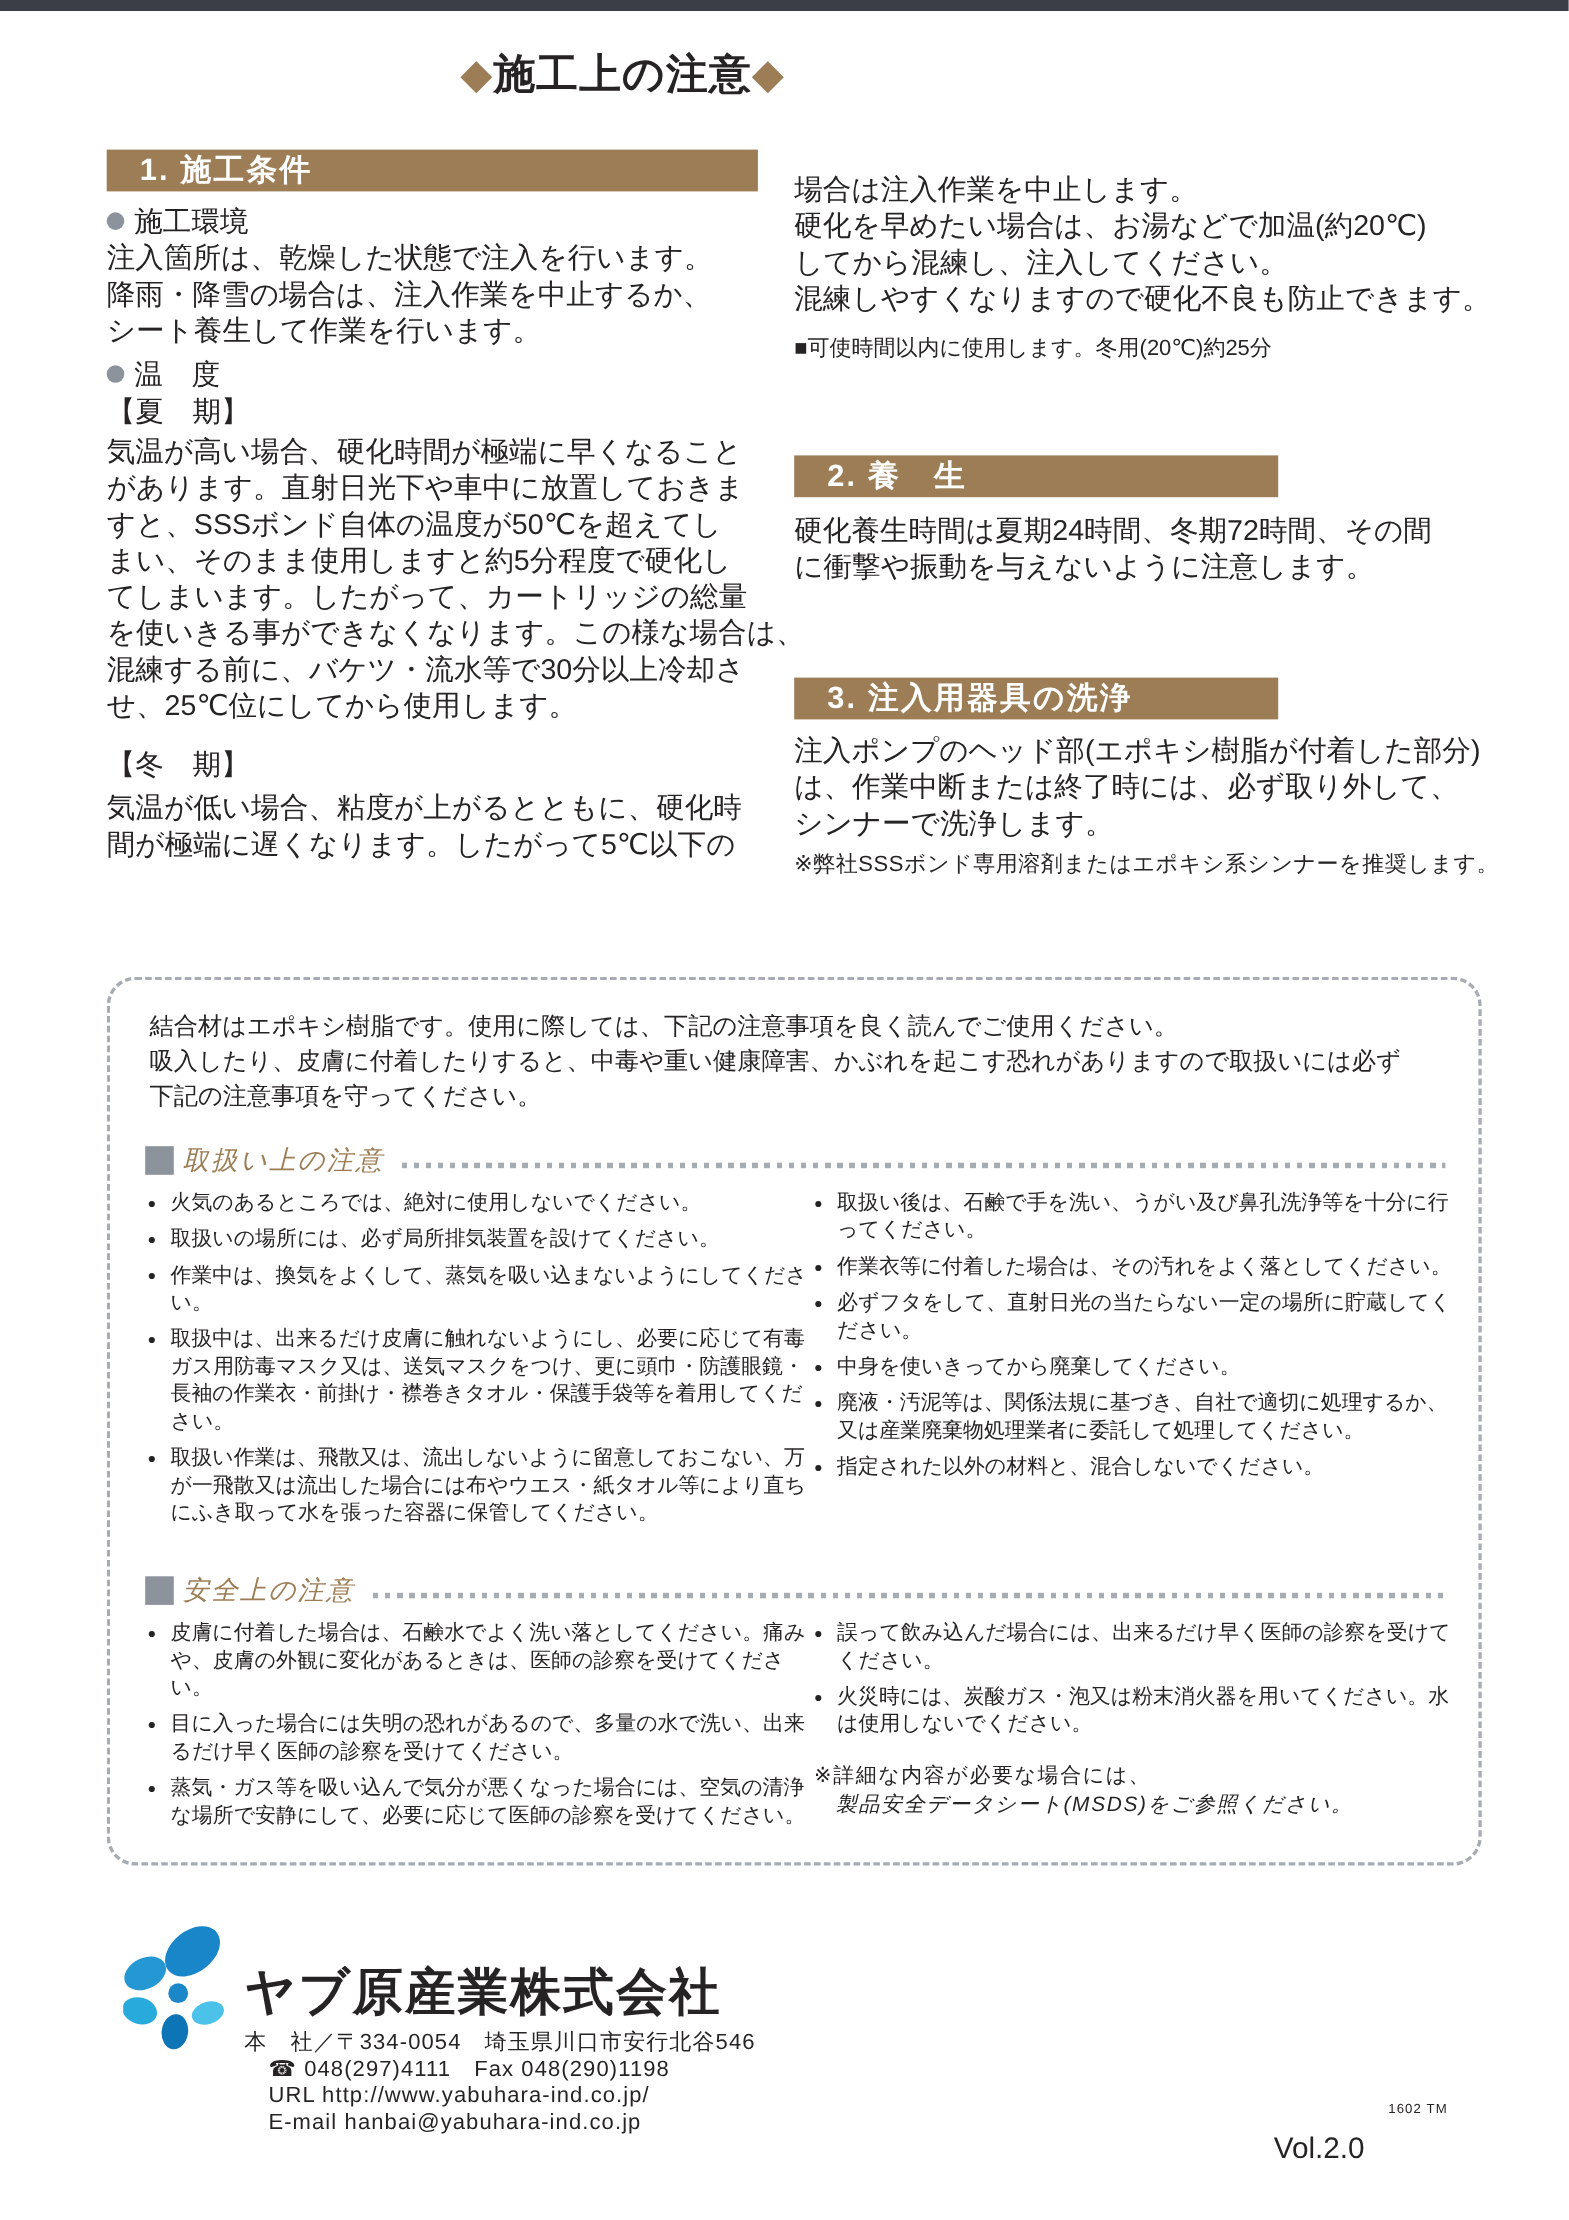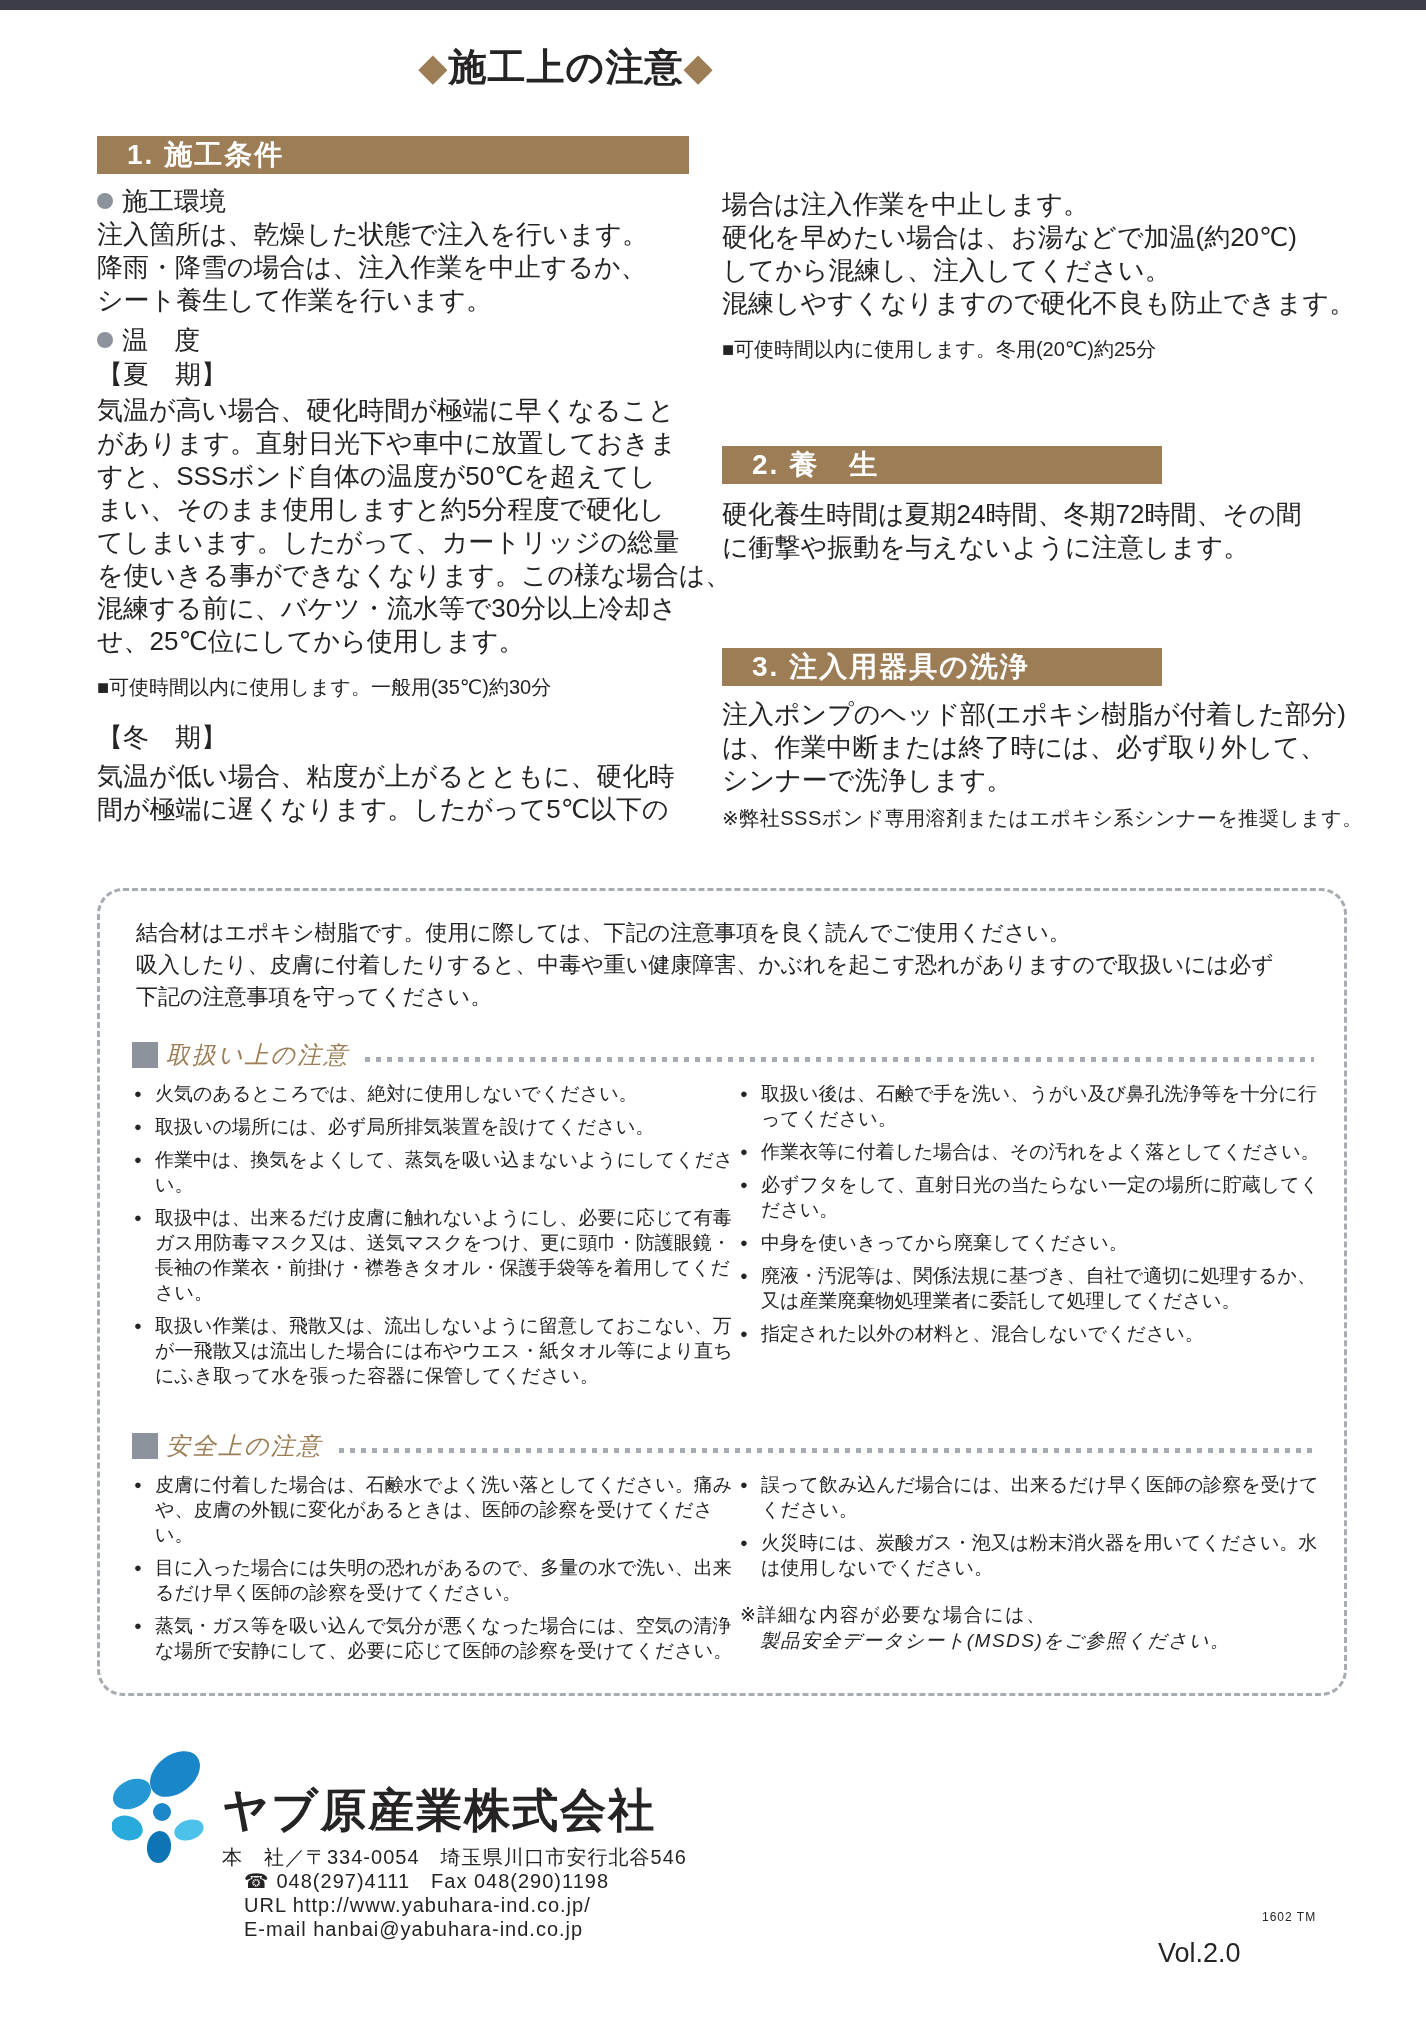--- a/index.html
+++ b/index.html
@@ -26,21 +26,21 @@
   .graydot{width:16px;height:16px;border-radius:50%;background:var(--gray_marker);
     display:inline-block;margin-right:9px;flex:0 0 auto;}
   .jp-line{font-size:26px;line-height:33px;white-space:nowrap;}
   .season{font-size:26px;line-height:30px;margin-top:4px;}
   .note{font-size:20px;line-height:26px;margin-top:16px;white-space:nowrap;}
   .mt2{margin-top:2px;} 
   .temp-row{margin-top:8px;}
   .winter-label{margin-top:22px;}
   .summer-para{margin-top:5px;}
   .winter-para{margin-top:8px;}
-  .cont-para{margin-top:52px;}
+  .cont-para{margin-top:20px;}
   .bar2{width:440px;}
   .s2bar{margin-top:84px;}
   .s2para{margin-top:14px;}
   .s3bar{margin-top:84px;}
   .s3para{margin-top:12px;}
   .note3{font-size:20px;line-height:26px;margin-top:8px;letter-spacing:0.5px;white-space:nowrap;}
   
   .caution-box{position:absolute;left:97px;top:888px;width:1250px;height:808px;
     border:3px dashed var(--dotted_gray);border-radius:26px;background:#fff;}
   .box-intro{margin:26px 0 0 36px;}
@@ -99,21 +99,20 @@
   <div class="summer-para">
       <div class="jp-line">気温が高い場合、硬化時間が極端に早くなること</div>
       <div class="jp-line">があります。直射日光下や車中に放置しておきま</div>
       <div class="jp-line">すと、SSSボンド自体の温度が50℃を超えてし</div>
       <div class="jp-line">まい、そのまま使用しますと約5分程度で硬化し</div>
       <div class="jp-line">てしまいます。したがって、カートリッジの総量</div>
       <div class="jp-line">を使いきる事ができなくなります。この様な場合は、</div>
       <div class="jp-line">混練する前に、バケツ・流水等で30分以上冷却さ</div>
       <div class="jp-line">せ、25℃位にしてから使用します。</div>
     </div>
-  <div class="note">■可使時間以内に使用します。一般用(35℃)約30分</div>
 
   <div class="season winter-label">【冬　期】</div>
   <div class="winter-para">
       <div class="jp-line">気温が低い場合、粘度が上がるとともに、硬化時</div>
       <div class="jp-line">間が極端に遅くなります。したがって5℃以下の</div>
     </div>
 </div>
 
 <div class="col-right">
   <div class="cont-para">

